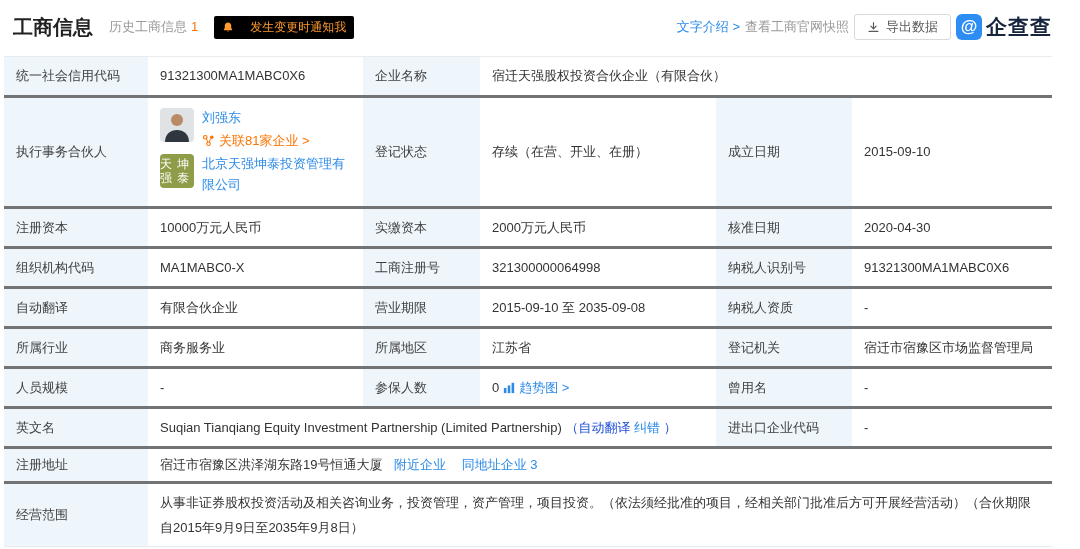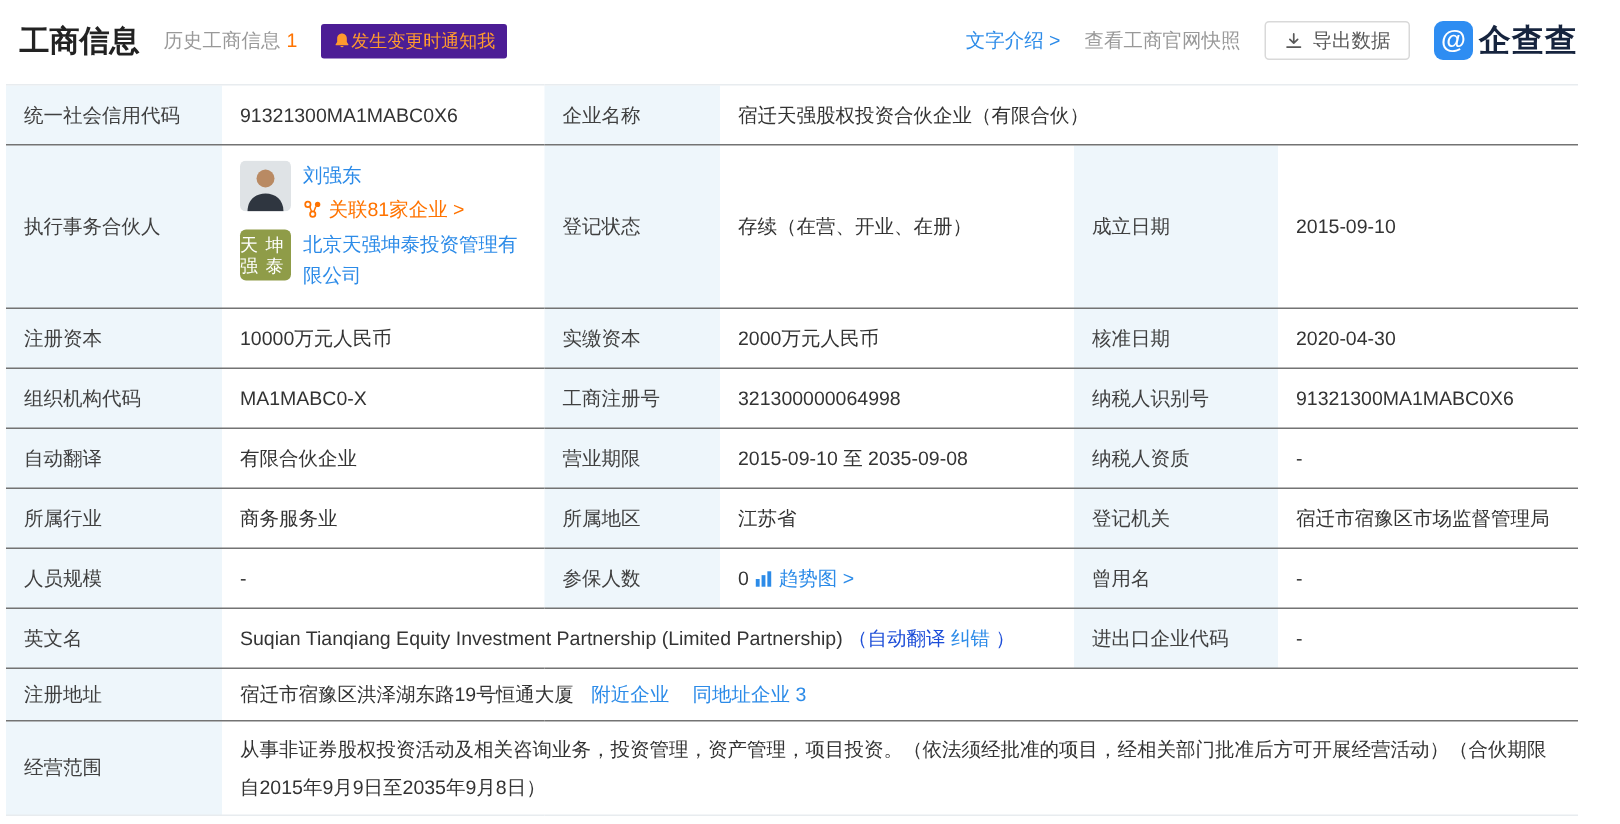--- a/index.html
+++ b/index.html
@@ -5,36 +5,36 @@
   * { margin:0; padding:0; box-sizing:border-box; }
   html,body { width:1080px; height:549px; background:#fff; overflow:hidden;
     font-family:"Liberation Sans","DejaVu Sans",sans-serif; }
   .page { padding:12px 28px 0 4px; }
 
   
   .header { display:flex; align-items:center; height:30px; padding-left:9px; }
   .title { font-size:20px; font-weight:bold; color:#222; }
   .history { margin-left:16px; font-size:13px; color:#999; cursor:pointer; }
   .history .cnt { color:#ff7300; margin-left:4px; }
-  .notify { margin-left:16px; display:inline-flex; align-items:center; gap:0;
-    background:#4c1d95; color:#ff9a2e; font-size:12px; padding:3px 8px; border-radius:2px; cursor:pointer; }
-  .hright { margin-left:auto; display:flex; align-items:center; gap:16px; }
+  .notify { margin-left:16px; display:inline-flex; align-items:center; gap:16px;
+    background:#000000; color:#ff9a2e; font-size:12px; padding:3px 8px; border-radius:2px; cursor:pointer; }
+  .hright { margin-left:auto; display:flex; align-items:center; gap:5px; }
   .link { color:#2c8be8; font-size:13px; text-decoration:none; cursor:pointer; }
   .snapshot { color:#999; font-size:13px; cursor:pointer; }
   .export-btn { display:inline-flex; align-items:center; gap:6px; height:26px; padding:0 12px;
     border:1px solid #d9d9d9; border-radius:3px; background:#fff; color:#595959; font-size:13px; cursor:pointer; }
   .brand { display:flex; align-items:center; gap:4px; }
   .brand-icon { width:26px; height:26px; background:#2e8df2; border-radius:6px; color:#fff;
     display:flex; align-items:center; justify-content:center; font-size:17px; font-weight:bold; }
   .brand-name { font-size:21px; font-weight:bold; color:#16243e; letter-spacing:1px; }
 
   
   table.info { width:1048px; margin-top:14px; border-collapse:collapse; table-layout:fixed;
     border-top:1px solid #e8ecef; border-bottom:1px solid #e8ecef; font-size:13px; }
-  td { vertical-align:middle; padding:6px 12px; border-top:1px solid #737373; line-height:1.5; }
+  td { vertical-align:middle; padding:6px 12px; border-top:3px solid #737373; line-height:1.5; }
   tr:first-child td { border-top:none; }
   td.lbl { background:#eef6fb; color:#404040; }
   td.val { color:#333; background:#fff; }
   tr.h40 { height:40px; } tr.h35 { height:35px; } tr.h63 { height:63px; } tr.h108 { height:108px; }
   .a { color:#2c8be8; text-decoration:none; cursor:pointer; }
   .muted { color:#1d4ed8; }
   .inline-ic { display:inline-flex; align-items:center; gap:4px; }
 
   
   .p-row { display:flex; gap:8px; margin:4px 0; }

